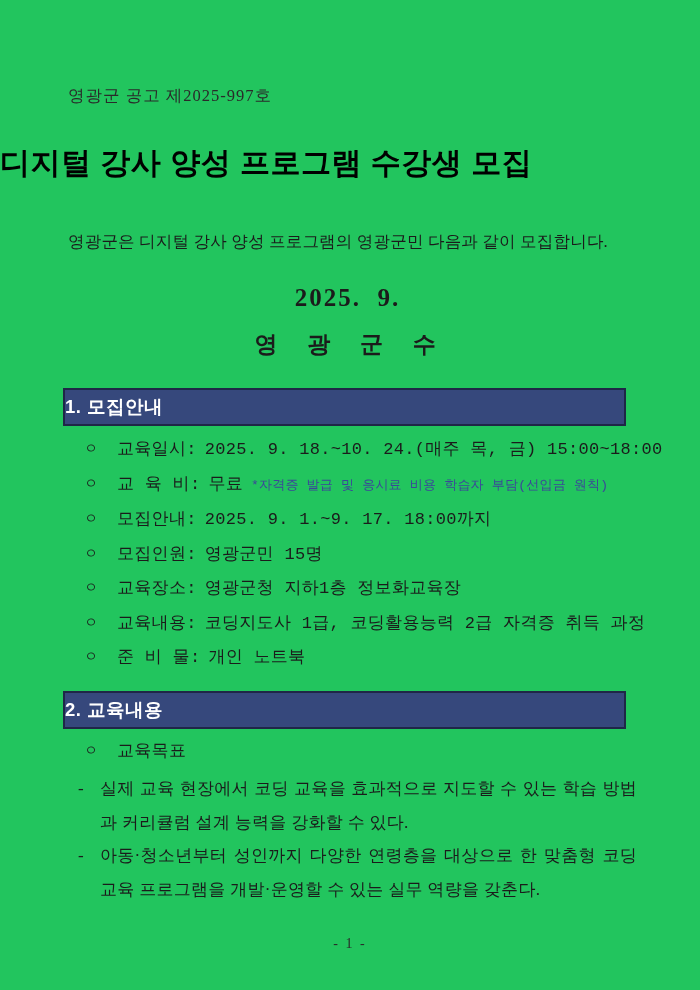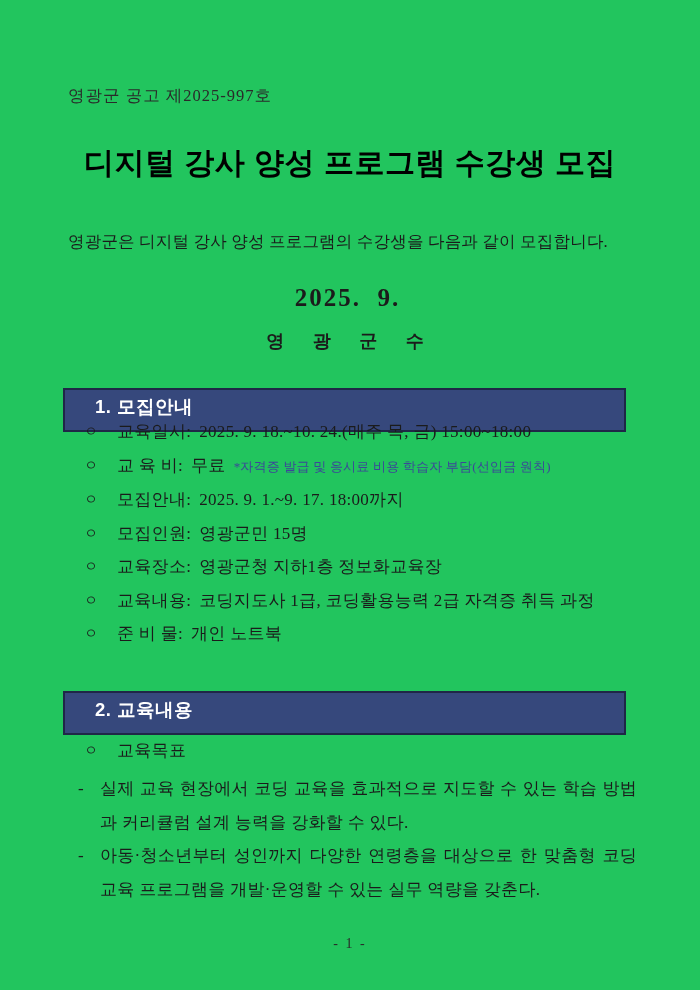--- a/index.html
+++ b/index.html
@@ -10,56 +10,55 @@
     font-family:"Liberation Serif", serif;
     color:#1b1b1b;
     overflow:hidden;
   }
   .doc-number{
     position:absolute;left:68px;top:85px;
     font-size:16.5px;letter-spacing:1px;color:#2a2a2a;
   }
   .doc-title{
     position:absolute;left:0;right:0;top:143px;
-    text-align:center;
     font-family:"Liberation Sans", sans-serif;
     font-weight:bold;font-size:30px;letter-spacing:0.5px;color:#000;
   }
   .intro{
     position:absolute;left:68px;top:231px;
     font-size:16.5px;letter-spacing:0.2px;
   }
   .date-line{
     position:absolute;left:0;right:5px;top:284px;
     text-align:center;font-weight:bold;font-size:25px;
     letter-spacing:2px;white-space:pre;
   }
   .signature-line{
     position:absolute;left:0;right:0;top:329px;
-    text-align:center;font-weight:bold;font-size:18px;
+    text-align:center;font-weight:bold;font-size:23px;
     letter-spacing:10px;word-spacing:4px;white-space:pre;
   }
   .section-bar{
-    position:absolute;left:63px;width:563px;height:44px;
+    position:absolute;left:63px;width:563px;height:38px;
     box-sizing:border-box;
     background:#36487C;
     border:2px solid #1F2747;
     color:#ffffff;
     font-family:"Liberation Sans", sans-serif;
     font-weight:bold;font-size:18.5px;
-    line-height:33px;padding-left:30px;
+    line-height:33px;padding-left:0;
     letter-spacing:0.5px;
   }
   .bar-1{top:388px;}
   .bar-2{top:691px;}
   .items{
     position:absolute;left:63px;width:574px;
     font-size:17px;letter-spacing:0.3px;
   }
-  .items-1{top:421px;}
+  .items-1{top:438px;font-family:Liberation Mono, monospace;}
   .items-2{top:740px;}
   .item{
     line-height:22px;
     margin-bottom:11.5px;
     white-space:nowrap;
   }
   .bullet{
     display:inline-block;margin-left:21px;width:33px;
     font-size:14px;vertical-align:1px;
   }
@@ -93,21 +92,21 @@
 </style>
 </head>
 <body>
 
 <div class="page">
 
   <div class="doc-number">영광군 공고 제2025-997호</div>
 
   <div class="doc-title">디지털 강사 양성 프로그램 수강생 모집</div>
 
-  <div class="intro">영광군은 디지털 강사 양성 프로그램의 수강생을 다음과 같이 모집합니다.</div>
+  <div class="intro">영광군은 디지털 강사 양성 프로그램의 영광군민 다음과 같이 모집합니다.</div>
 
   <div class="date-line">2025.  9.</div>
 
   <div class="signature-line">영 광 군 수</div>
 
   <div class="section-bar bar-1">1. 모집안내</div>
 
   <div class="items items-1">
     <div class="item">
       <span class="bullet">ㅇ</span><span class="label">교육일시:</span><span class="value">2025. 9. 18.~10. 24.(매주 목, 금) 15:00~18:00</span>

